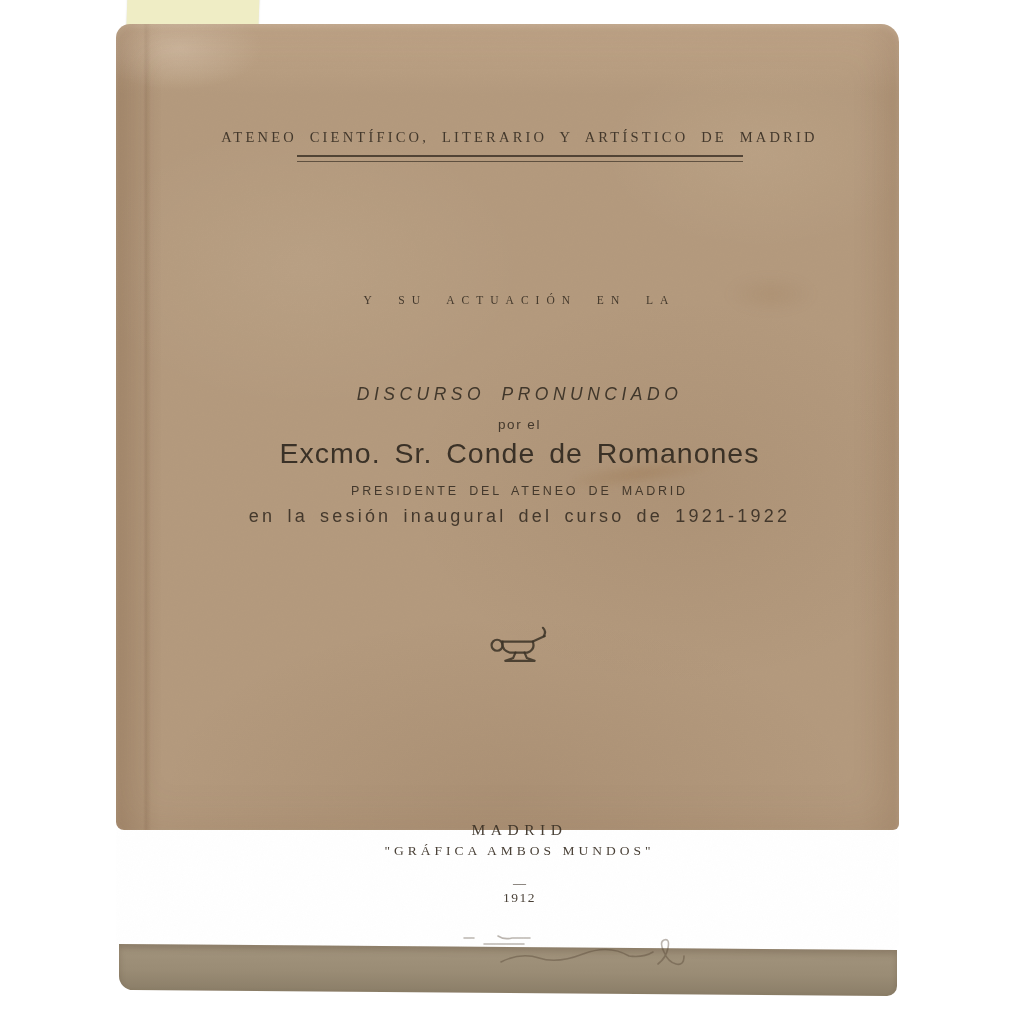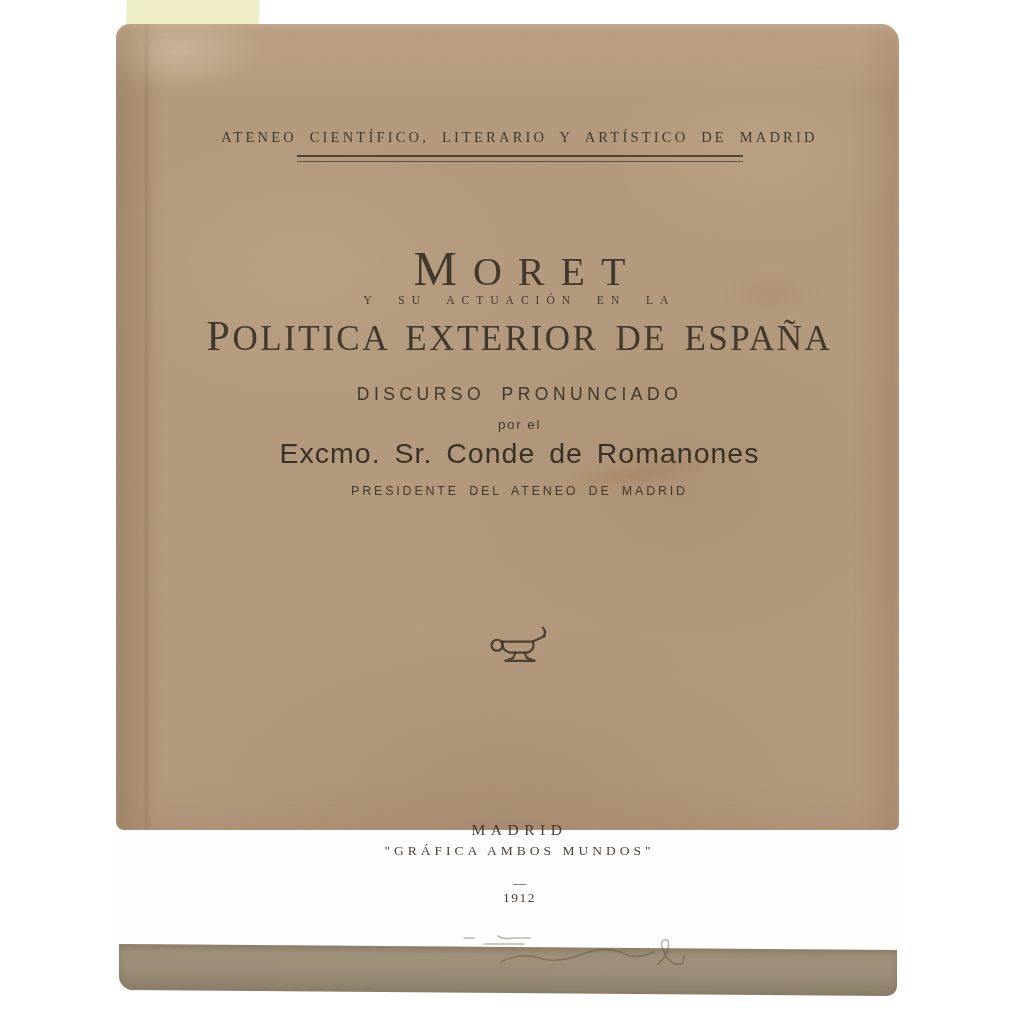--- a/index.html
+++ b/index.html
@@ -76,21 +76,21 @@
     letter-spacing:16px;text-indent:16px;
   }
   .title-main::first-letter{font-size:1.22em;}
   .title-connector{top:270px;font-size:11.5px;letter-spacing:7px;word-spacing:10px;}
   .title-secondary{
     top:288px;font-size:35px;font-weight:400;letter-spacing:2.5px;word-spacing:6px;
   }
   .title-secondary::first-letter{font-size:1.2em;}
 
   .sans{font-family:"Liberation Sans", sans-serif;}
-  .speech-type{top:360px;font-size:17.5px;letter-spacing:4.5px;word-spacing:7px;color:rgba(52,44,34,.9);}
+  .speech-type{top:360px;font-size:17.5px;letter-spacing:4.5px;word-spacing:7px;color:rgba(52,44,34,.9);font-style:italic;}
   .byline{top:393px;font-size:13.5px;letter-spacing:1.5px;}
   .author{top:413px;font-size:28.5px;letter-spacing:1px;word-spacing:5px;color:rgba(48,40,31,.92);}
   .author-role{top:460px;font-size:12.5px;letter-spacing:2.8px;word-spacing:4px;}
   .occasion{top:482px;font-size:18px;letter-spacing:3.2px;word-spacing:4px;color:rgba(55,46,36,.9);}
 
   .ornament{top:600px;}
   .ornament svg{display:inline-block;}
 
   .imprint-city{top:797px;font-size:15.5px;letter-spacing:5.5px;}
   .imprint-printer{top:819px;font-size:13.5px;letter-spacing:4px;}
@@ -123,28 +123,27 @@
   </div>
 
   <div class="book">
     <div class="pages"></div>
     <div class="cover">
 
       <div class="content">
         <div class="society">ATENEO CIENTÍFICO, LITERARIO Y ARTÍSTICO DE MADRID</div>
         <div class="double-rule"></div>
 
-        <h1 class="title-main">MORET</h1>
         <div class="title-connector">Y SU ACTUACIÓN EN LA</div>
-        <h2 class="title-secondary">POLITICA EXTERIOR DE ESPAÑA</h2>
 
         <div class="speech-type sans">DISCURSO PRONUNCIADO</div>
         <div class="byline sans">por el</div>
         <div class="author sans">Excmo. Sr. Conde de Romanones</div>
         <div class="author-role sans">PRESIDENTE DEL ATENEO DE MADRID</div>
+        <div class="occasion sans">en la sesión inaugural del curso de 1921-1922</div>
 
         <div class="ornament">
           <svg width="66" height="48" viewBox="0 0 72 52" aria-hidden="true">
             <g fill="none" stroke="rgba(62,52,40,.88)" stroke-width="2.4" stroke-linejoin="round" stroke-linecap="round">
               <circle cx="11" cy="23" r="6"></circle>
               <path d="M17 19 L50 19 L63 13"></path>
               <path d="M62 13 q3 -5 -1 -9"></path>
               <path d="M17 19 Q15 28 25 31 L44 31 Q53 28 50 19"></path>
               <path d="M31 31 L28.5 37 L20 40 L52 40 L43.5 37 L41 31"></path>
             </g>

